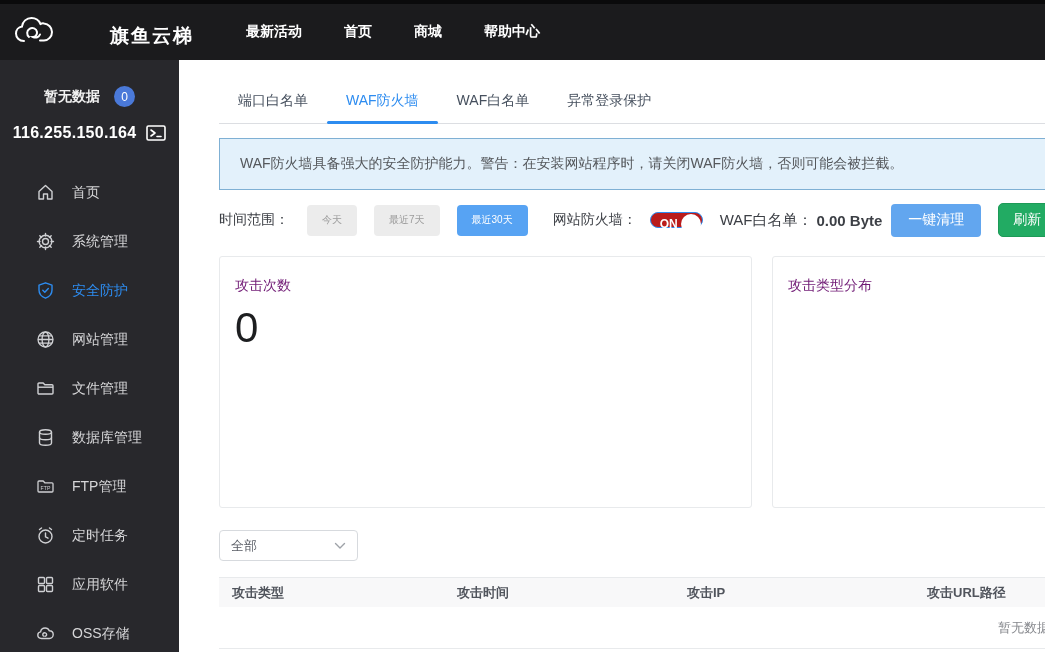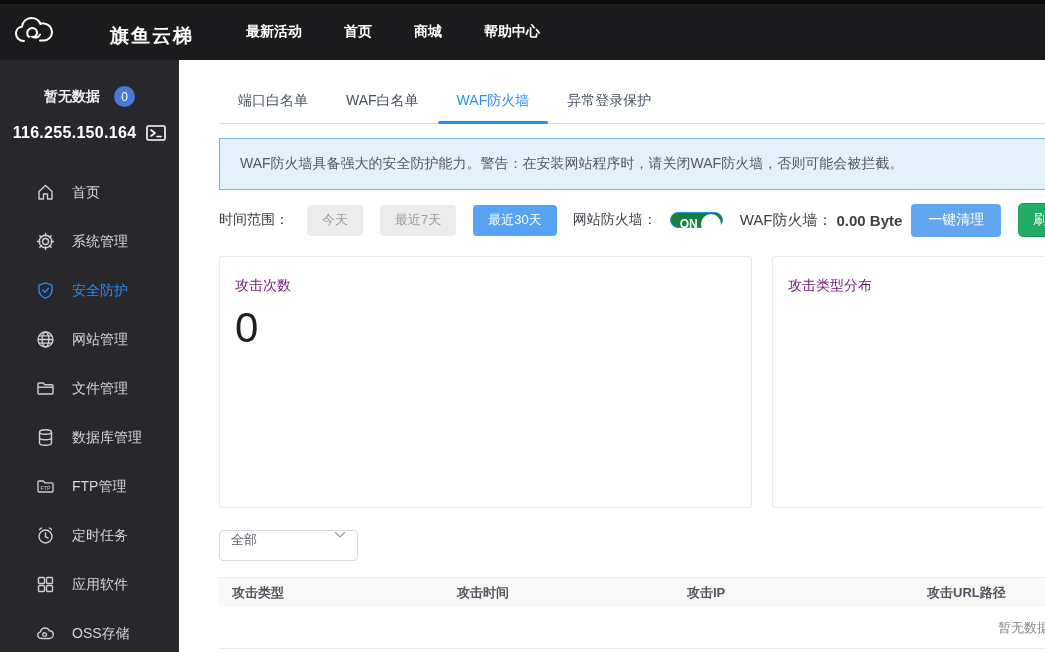--- a/index.html
+++ b/index.html
@@ -44,47 +44,47 @@
                        background:#2d8cf0; border-radius:2px; }
 
   
   .banner { margin-top:14px; width:1564px; height:52px; background:#e3f1fb; border:1px solid #7fb0d4;
             display:flex; align-items:center; }
   .banner-text { font-size:14px; color:#55585c; padding-left:20px; }
 
   
   .controls { margin-top:13px; display:flex; align-items:center; height:34px; }
   .ctl-label { font-size:14px; color:#3c3f45; margin-right:18px; }
-  .btn { border:none; border-radius:4px; font-size:13px; cursor:pointer;
+  .btn { border:none; border-radius:4px; font-size:10px; cursor:pointer;
          font-family:"Liberation Sans","DejaVu Sans",sans-serif; }
   .btn-gray { background:#ececec; color:#9c9c9c; height:31px; padding:0 15px; margin-right:17px; }
-  .btn-blue-active { background:#57a3f3; color:#fff; height:31px; padding:0 15px; margin-right:14px; }
+  .btn-blue-active { background:#57a3f3; color:#fff; height:31px; padding:0 15px; margin-right:23px; }
   .fw-label { font-size:14px; color:#3c3f45; margin:0 13px 0 2px; }
-  .switch { width:53px; height:16px; border-radius:8px; background:#15803d; position:relative;
+  .switch { width:53px; height:16px; border-radius:8px; background:#b91c1c; position:relative;
             cursor:pointer; border:1px solid #2d8cf0; }
   .switch-text { color:#fff; font-size:12px; font-weight:600; position:absolute; left:9px; top:4px; }
   .switch-knob { width:20px; height:20px; border-radius:50%; background:#fff; position:absolute;
                  right:1px; top:1px; }
   .log-label { font-size:15px; color:#3c3f45; margin-left:17px; }
   .log-value { font-size:15px; color:#3c3f45; margin-left:4px;font-weight:bold; }
   .btn-clean { background:#62a6ef; color:#fff; height:33px; padding:0 17px; font-size:14px; margin-left:9px; }
   .btn-refresh { background:#22ab63; color:#fff; height:34px; padding:0 14px; font-size:14px;
                  margin-left:17px; border:1px solid #1d9a57; border-radius:5px; }
 
   
   .cards { margin-top:19px; display:flex; }
   .card { border:1px solid #e8eaec; border-radius:3px; height:252px; background:#fff; }
   .card-attacks { width:533px; margin-right:20px; }
   .card-types { width:640px; }
   .card-title { font-size:14px; color:#701a75; padding:20px 0 0 15px; }
   .big-number { font-size:42px; color:#1d1e20; padding:12px 0 0 15px; line-height:1; }
 
   
   .filter-select { margin-top:22px; width:139px; height:31px; border:1px solid #d7dade; border-radius:4px;
-                   display:flex; justify-content:space-between; padding:0 11px;
+                   display:flex; align-items:center; justify-content:space-between; padding:0 11px;
                    cursor:pointer; background:#fff; }
   .filter-value { font-size:13px; color:#5a5e66; }
 
   
   .table { margin-top:16px; width:1610px; border-top:1px solid #e8eaec; }
   .thead { display:flex; align-items:center; background:#f8f8f9; height:29px; }
   .th { font-size:13px; font-weight:700; color:#50545c; }
   .th:nth-child(1){ width:238px; padding-left:13px; }
   .th:nth-child(2){ width:230px; }
   .th:nth-child(3){ width:240px; }
@@ -234,41 +234,41 @@
       </div>
     </div>
   </div>
 
   <div class="content">
     <div class="content-inner">
 
       <div class="tabs-wrap">
         <div class="tabs">
           <div class="tab">端口白名单</div>
+          <div class="tab active">WAF防火墙</div>
           <div class="tab">WAF白名单</div>
-          <div class="tab active">WAF防火墙</div>
           <div class="tab">异常登录保护</div>
         </div>
       </div>
 
       <div class="banner">
         <span class="banner-text">WAF防火墙具备强大的安全防护能力。警告：在安装网站程序时，请关闭WAF防火墙，否则可能会被拦截。</span>
       </div>
 
       <div class="controls">
         <span class="ctl-label">时间范围：</span>
         <button class="btn btn-gray">今天</button>
         <button class="btn btn-gray">最近7天</button>
         <button class="btn btn-blue-active">最近30天</button>
         <span class="fw-label">网站防火墙：</span>
         <div class="switch">
           <span class="switch-text">ON</span>
           <span class="switch-knob"></span>
         </div>
-        <span class="log-label">WAF防火墙：</span>
+        <span class="log-label">WAF白名单：</span>
         <span class="log-value">0.00 Byte</span>
         <button class="btn btn-clean">一键清理</button>
         <button class="btn btn-refresh">刷新</button>
       </div>
 
       <div class="cards">
         <div class="card card-attacks">
           <div class="card-title">攻击次数</div>
           <div class="big-number">0</div>
         </div>

